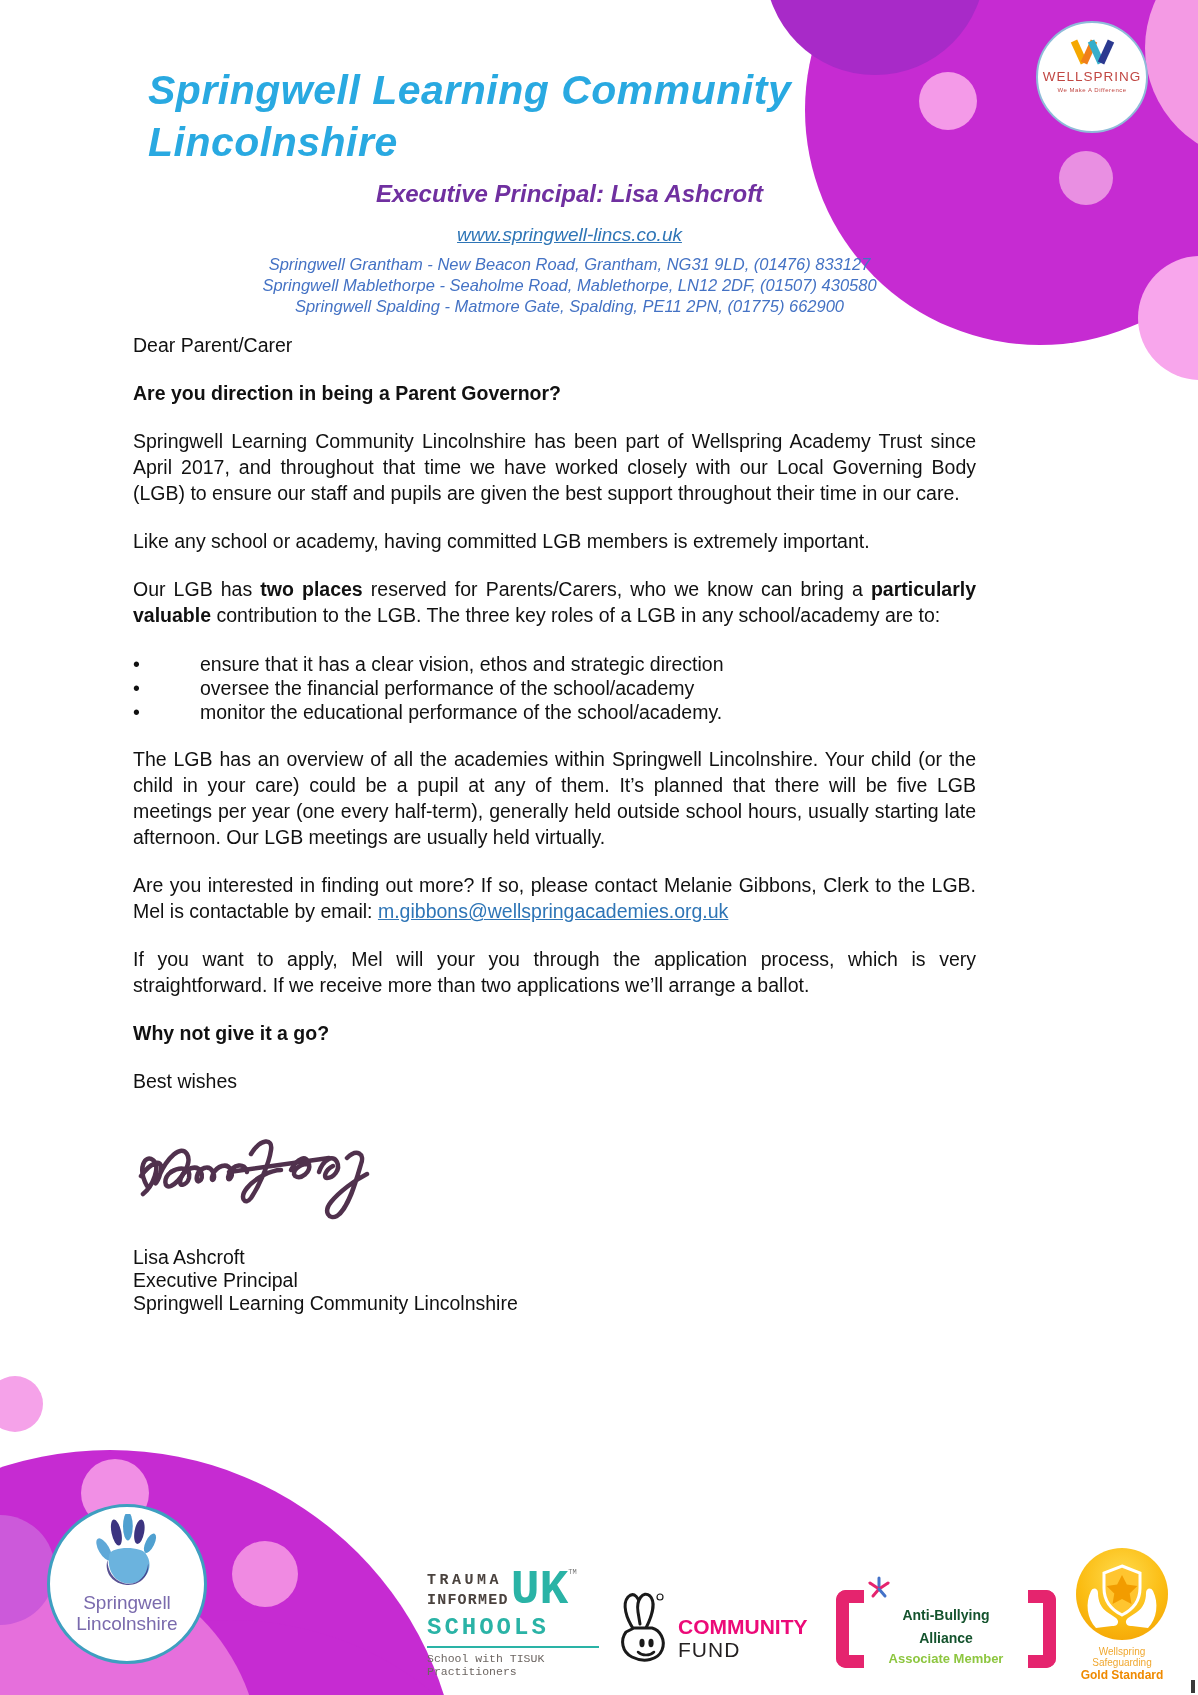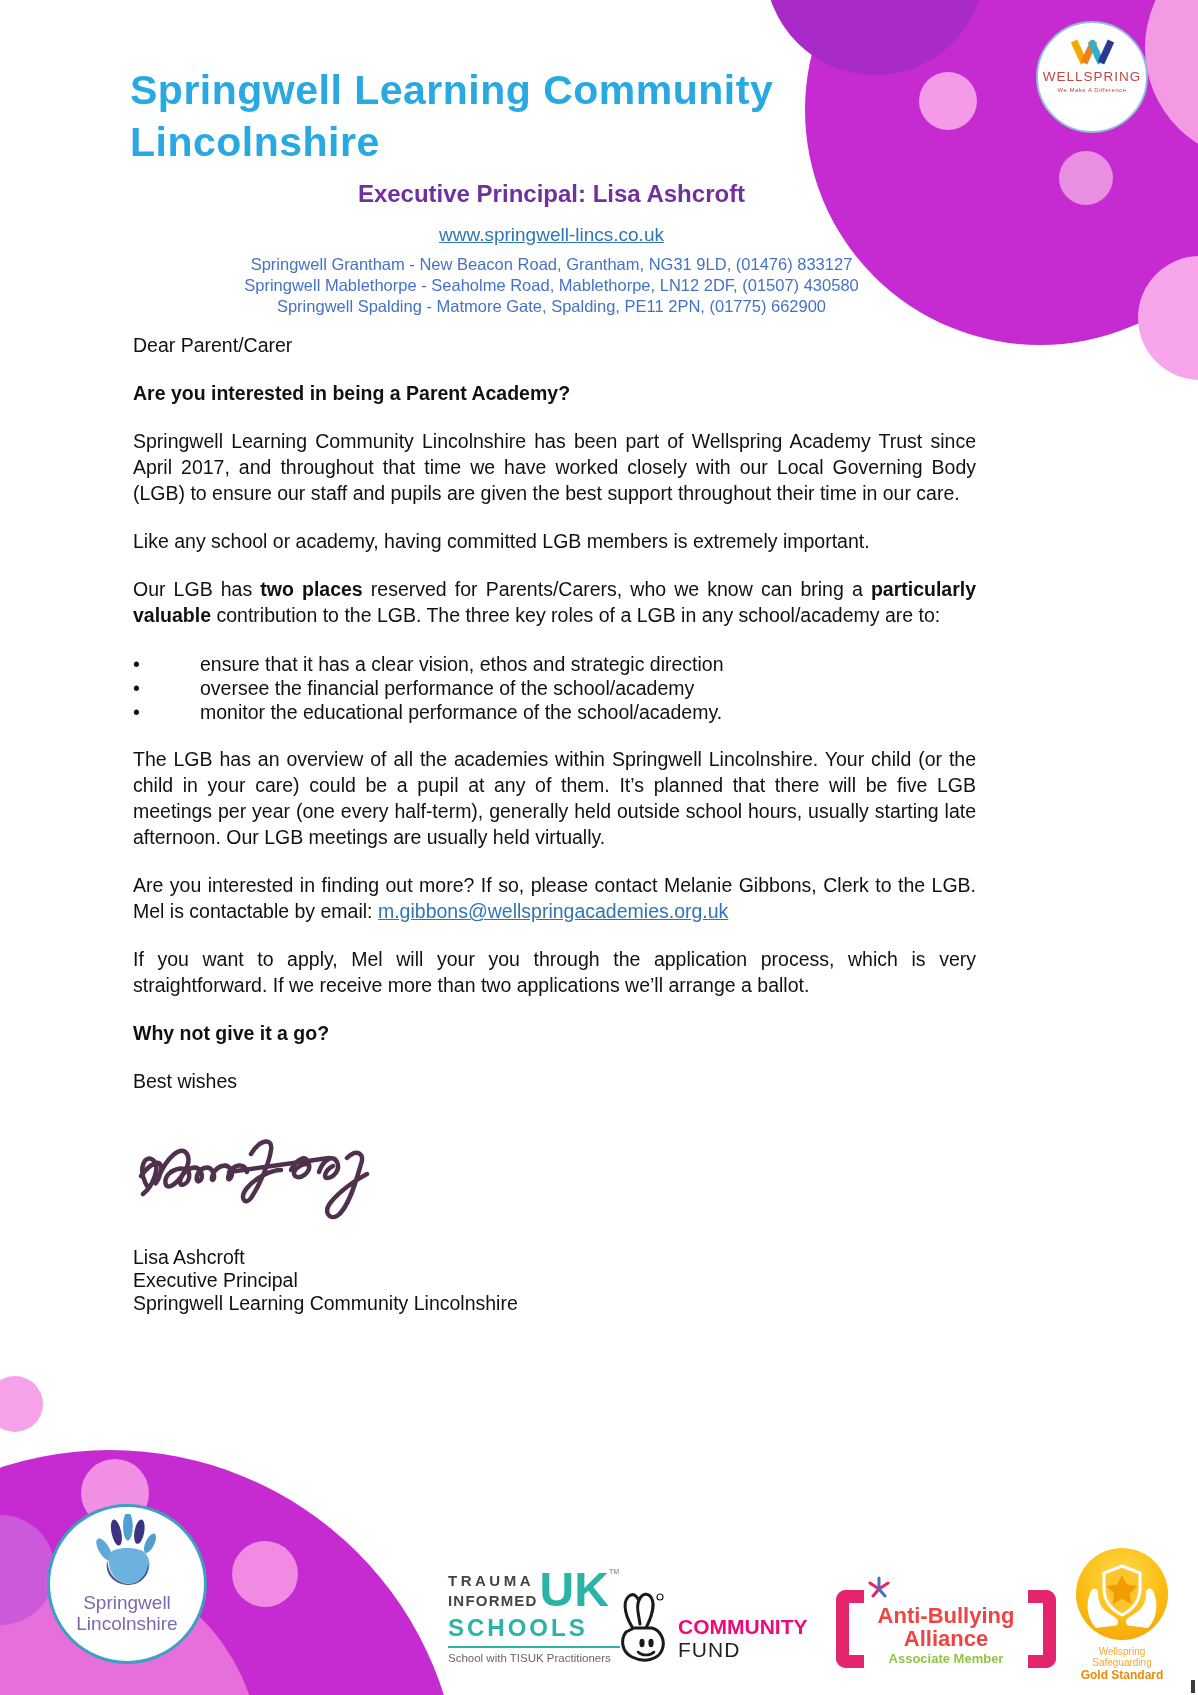--- a/index.html
+++ b/index.html
@@ -3,21 +3,21 @@
 <meta charset="utf-8">
 <style>
   html,body{margin:0;padding:0;background:#e8e8e8;}
   .page{
     position:relative;width:1198px;height:1695px;background:#fff;overflow:hidden;
     font-family:"Liberation Sans", sans-serif;color:#111;margin:0 auto;
   }
   .circle{position:absolute;border-radius:50%;}
 
   
-  .header{position:absolute;left:130px;top:64px;width:843px;z-index:5;}
+  .header{position:absolute;left:148px;top:64px;width:843px;z-index:5;font-style:italic;}
   .title{font-size:41px;font-weight:bold;color:#29A9E1;line-height:52px;letter-spacing:.5px;}
   .principal{margin-top:12px;text-align:center;font-size:24px;font-weight:bold;color:#7030A0;}
   .website{margin-top:16px;text-align:center;font-size:19px;}
   .website a{color:#2E75B6;text-decoration:underline;cursor:pointer;}
   .addresses{margin-top:8px;text-align:center;font-size:16.5px;line-height:21px;color:#4472C4;}
 
   
   .ws-logo{
     position:absolute;left:1036px;top:21px;width:112px;height:112px;background:#fff;
     border:2px solid #8FBCD9;border-radius:50%;z-index:6;
@@ -39,21 +39,21 @@
   .signoff div{font-size:19.5px;line-height:23px;}
 
   
   .sw-logo{
     position:absolute;left:47px;top:1504px;width:160px;height:160px;background:#fff;
     border:3px solid #3E9FC0;border-radius:50%;z-index:7;box-sizing:border-box;
     display:flex;flex-direction:column;align-items:center;
   }
   .sw-logo .txt{font-size:19px;line-height:21px;color:#7A6AAD;text-align:center;margin-top:2px;}
 
-  .tisuk{position:absolute;left:448px;top:1568px;width:172px;z-index:7;color:#4A423E;}
+  .tisuk{position:absolute;left:427px;top:1568px;width:172px;z-index:7;color:#4A423E;font-family:Liberation Mono, monospace;}
   .tisuk .row1{display:flex;align-items:flex-start;}
   .tisuk .words{display:flex;flex-direction:column;padding-top:3px;}
   .tisuk .w1{font-size:15px;font-weight:bold;letter-spacing:3.5px;line-height:20px;}
   .tisuk .w2{font-size:15px;font-weight:bold;letter-spacing:1.2px;line-height:20px;}
   .tisuk .uk{font-size:48px;font-weight:bold;color:#2AB3A6;line-height:44px;margin-left:2px;}
   .tisuk .tm{font-size:7px;color:#777;margin-top:0;}
   .tisuk .schools{font-size:24px;font-weight:bold;color:#2AB3A6;letter-spacing:3px;line-height:28px;margin-top:2px;}
   .tisuk .divider{height:2px;background:#2AB3A6;margin:4px 0 4px 0;}
   .tisuk .tagline{font-size:11.5px;color:#6D6662;}
 
@@ -62,21 +62,21 @@
   .cfund .community{font-size:21px;font-weight:bold;color:#EC0A78;line-height:22px;}
   .cfund .fund{font-size:21px;color:#231F20;letter-spacing:1px;line-height:23px;font-weight:500;}
 
   .aba{position:absolute;left:836px;top:1576px;width:220px;z-index:7;}
   .aba .star{position:absolute;left:30px;top:0;}
   .aba .row{display:flex;margin-top:14px;align-items:stretch;}
   .aba .bracket{width:16px;height:78px;box-sizing:border-box;}
   .aba .bracket.l{border-left:13px solid #E5246E;border-top:13px solid #E5246E;border-bottom:13px solid #E5246E;border-radius:10px 0 0 10px;width:28px;}
   .aba .bracket.r{border-right:13px solid #E5246E;border-top:13px solid #E5246E;border-bottom:13px solid #E5246E;border-radius:0 10px 10px 0;width:28px;}
   .aba .mid{flex:1;text-align:center;padding-top:14px;}
-  .aba .l1,.aba .l2{font-size:22px;font-weight:bold;color:#ef4444;line-height:23px;}
+  .aba .l1,.aba .l2{font-size:14px;font-weight:bold;color:#14532d;line-height:23px;}
   .aba .l3{font-size:13px;font-weight:bold;color:#8DC63F;line-height:15px;margin-top:1px;}
 
   .gold{position:absolute;left:1072px;top:1548px;width:100px;z-index:7;text-align:center;}
   .gold .ball{
     width:92px;height:92px;border-radius:50%;margin:0 auto;
     background:radial-gradient(circle at 50% 32%, #FFDC4E 0%, #FBBC12 55%, #F29C00 100%);
     position:relative;
   }
   .gold .t1{font-size:10px;color:#F0A830;margin-top:6px;line-height:11px;}
   .gold .t2{font-size:12px;font-weight:bold;color:#EF8A00;line-height:14px;}
@@ -123,21 +123,21 @@
     <div class="website"><a>www.springwell-lincs.co.uk</a></div>
     <div class="addresses">
       <div>Springwell Grantham - New Beacon Road, Grantham, NG31 9LD, (01476) 833127</div>
       <div>Springwell Mablethorpe - Seaholme Road, Mablethorpe, LN12 2DF, (01507) 430580</div>
       <div>Springwell Spalding - Matmore Gate, Spalding, PE11 2PN, (01775) 662900</div>
     </div>
   </div>
 
   <div class="letter">
     <p class="nojust">Dear Parent/Carer</p>
-    <p class="bold nojust">Are you interested in being a Parent Academy?</p>
+    <p class="bold nojust">Are you direction in being a Parent Governor?</p>
     <p>Springwell Learning Community Lincolnshire has been part of Wellspring Academy Trust since April 2017, and throughout that time we have worked closely with our Local Governing Body (LGB) to ensure our staff and pupils are given the best support throughout their time in our care.</p>
     <p class="nojust">Like any school or academy, having committed LGB members is extremely important.</p>
     <p><span>Our LGB has </span><span class="bold">two places</span><span> reserved for Parents/Carers, who we know can bring a </span><span class="bold">particularly valuable</span><span> contribution to the LGB.  The three key roles of a LGB in any school/academy are to:</span></p>
     <ul class="bullets">
       <li>
           <span class="dot">•</span>
           <span>ensure that it has a clear vision, ethos and strategic direction</span>
         </li>
       <li>
           <span class="dot">•</span>

